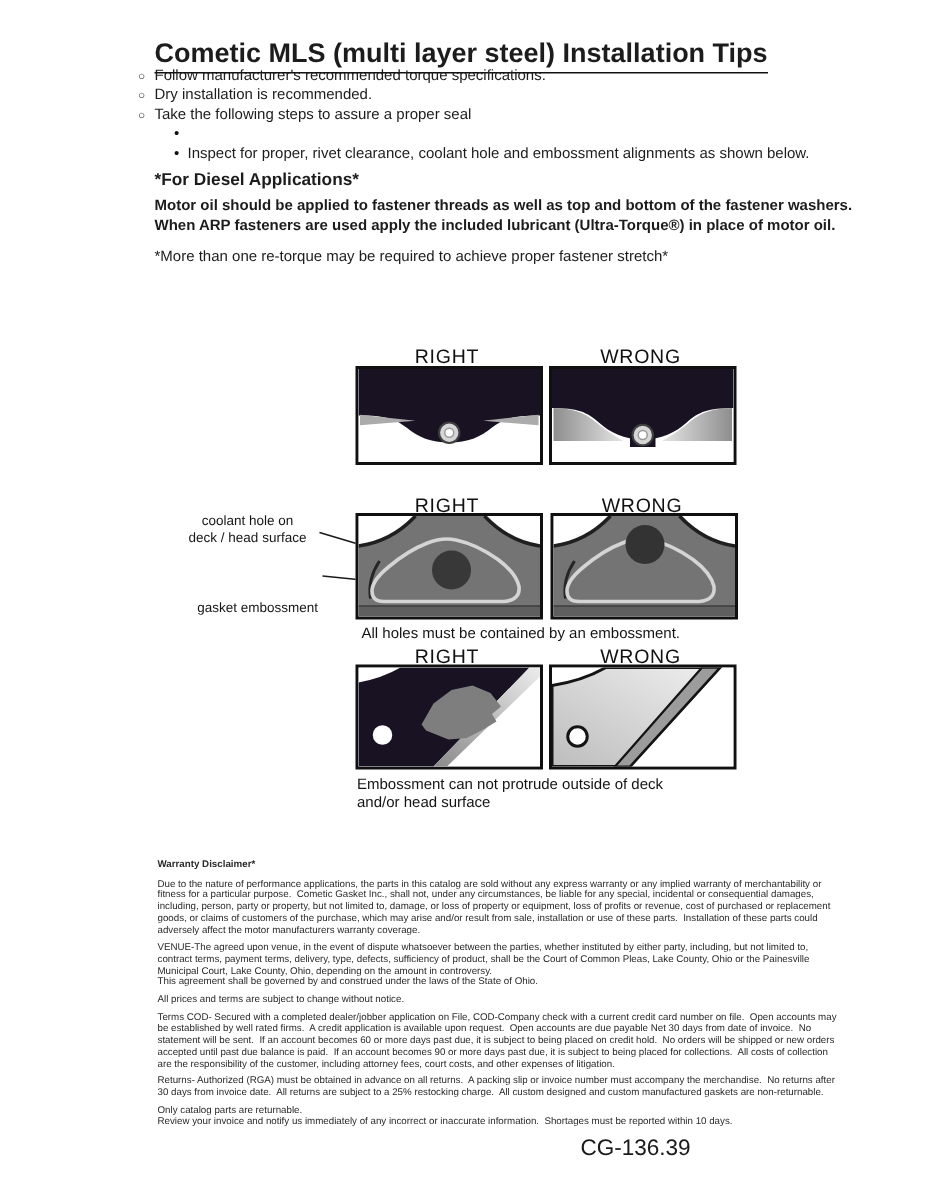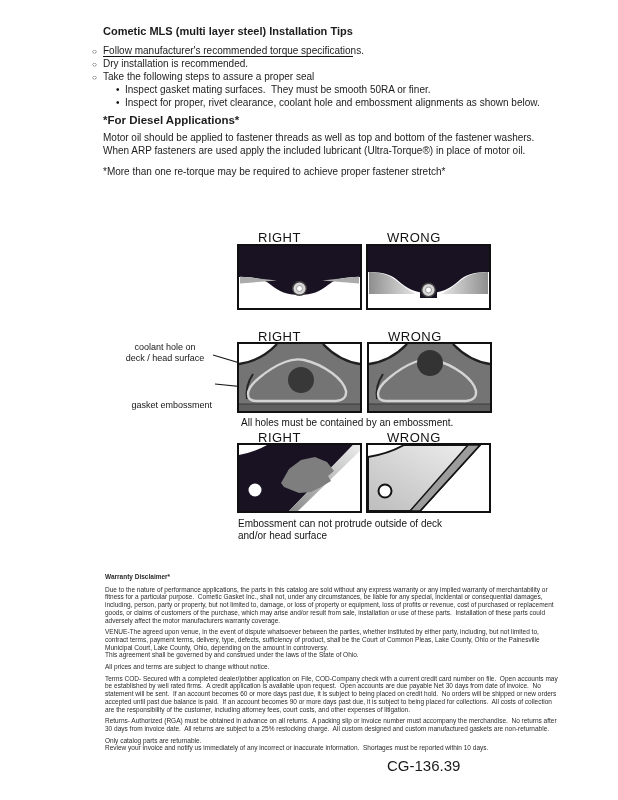--- a/index.html
+++ b/index.html
@@ -2,54 +2,54 @@
 <html><head>
 <meta charset="utf-8">
 <style>
   html,body{margin:0;padding:0;background:#ffffff;}
   .page{
     position:relative;width:618px;height:800px;background:#ffffff;overflow:hidden;
     font-family:"Liberation Sans","DejaVu Sans",sans-serif;color:#1c1c1c;
   }
   .abs{position:absolute;}
   .title{
-    left:103px;top:25px;font-size:11px;font-weight:bold;
-    border-bottom:1.6px solid #111;padding-bottom:19px;white-space:pre;text-align:right;
+    left:103px;top:25px;font-size:18px;font-weight:bold;
+    border-bottom:1.6px solid #111;padding-bottom:2px;white-space:pre;text-align:right;
   }
   .tips{left:92px;top:45px;font-size:10px;}
   .tip{display:flex;align-items:baseline;height:13px;white-space:pre;}
   .tip .m1{font-size:8px;width:11px;color:#222;}
   .tip.sub{margin-left:24px;}
   .tip.sub .m2{font-size:10px;width:9px;color:#111;}
   .diesel{left:103px;top:114px;font-size:10px;line-height:13px;}
   .diesel .head{font-size:11.5px;font-weight:bold;margin-bottom:4px;}
-  .diesel .para{white-space:pre;margin-bottom:8px;}
+  .diesel .para{white-space:pre;margin-bottom:8px;font-weight:bold;}
   .diesel .note{white-space:pre;margin-top:6px;}
-  .dw-label{font-size:13px;color:#111;width:80px;letter-spacing:.5px;}
+  .dw-label{font-size:13px;color:#111;width:80px;text-align:center;letter-spacing:.5px;}
   .figbox{border:2px solid #101010;background:#fff;line-height:0;}
   .caption{font-size:10px;color:#141414;white-space:pre;line-height:12px;}
   .ann{font-size:9px;line-height:10.5px;text-align:right;white-space:pre;width:94px;color:#161616;}
   .fineprint{left:105px;top:573px;font-size:6.5px;line-height:7.7px;color:#2a2a2a;}
   .fineprint .fp-head{font-weight:bold;margin-bottom:5px;white-space:pre;}
   .fineprint .fp{white-space:pre;margin-bottom:4px;}
   .pagecode{left:387px;top:757px;font-size:15px;color:#1a1a1a;white-space:pre;}
   svg{display:block;}
 </style>
 </head>
 <body>
 
 <div class="page">
 
   <div class="abs title">Cometic MLS (multi layer steel) Installation Tips</div>
 
   <div class="abs tips">
     <div class="tip"><span class="m1">○</span><span>Follow manufacturer's recommended torque specifications.</span></div>
     <div class="tip"><span class="m1">○</span><span>Dry installation is recommended.</span></div>
     <div class="tip"><span class="m1">○</span><span>Take the following steps to assure a proper seal</span></div>
-    <div class="tip sub"><span class="m2">•</span><span>Inspect gasket mating surfaces.  They must be smooth 50RA or finer.</span></div>
+    <div class="tip sub"><span class="m2">•</span></div>
     <div class="tip sub"><span class="m2">•</span><span>Inspect for proper, rivet clearance, coolant hole and embossment alignments as shown below.</span></div>
   </div>
 
   <div class="abs diesel">
     <div class="head">*For Diesel Applications*</div>
     <div class="para">Motor oil should be applied to fastener threads as well as top and bottom of the fastener washers.
 When ARP fasteners are used apply the included lubricant (Ultra-Torque®) in place of motor oil.</div>
     <div class="note">*More than one re-torque may be required to achieve proper fastener stretch*</div>
   </div>
 

